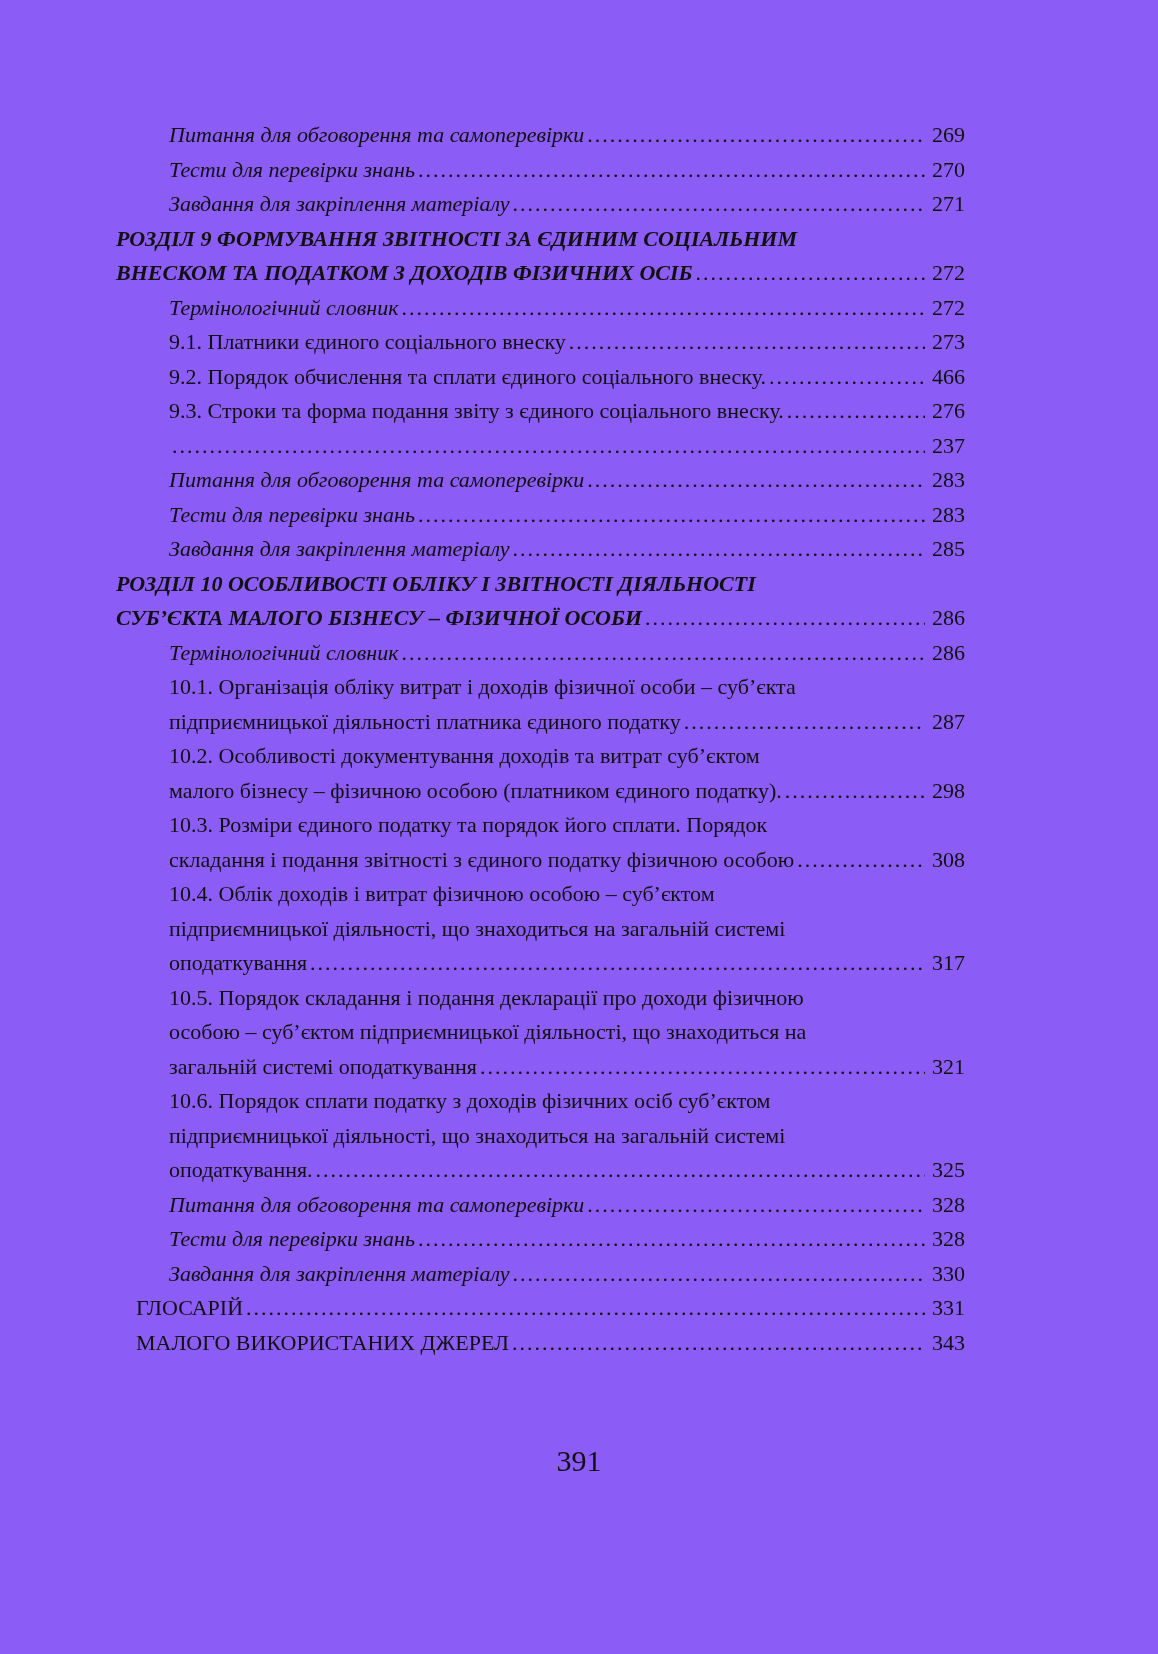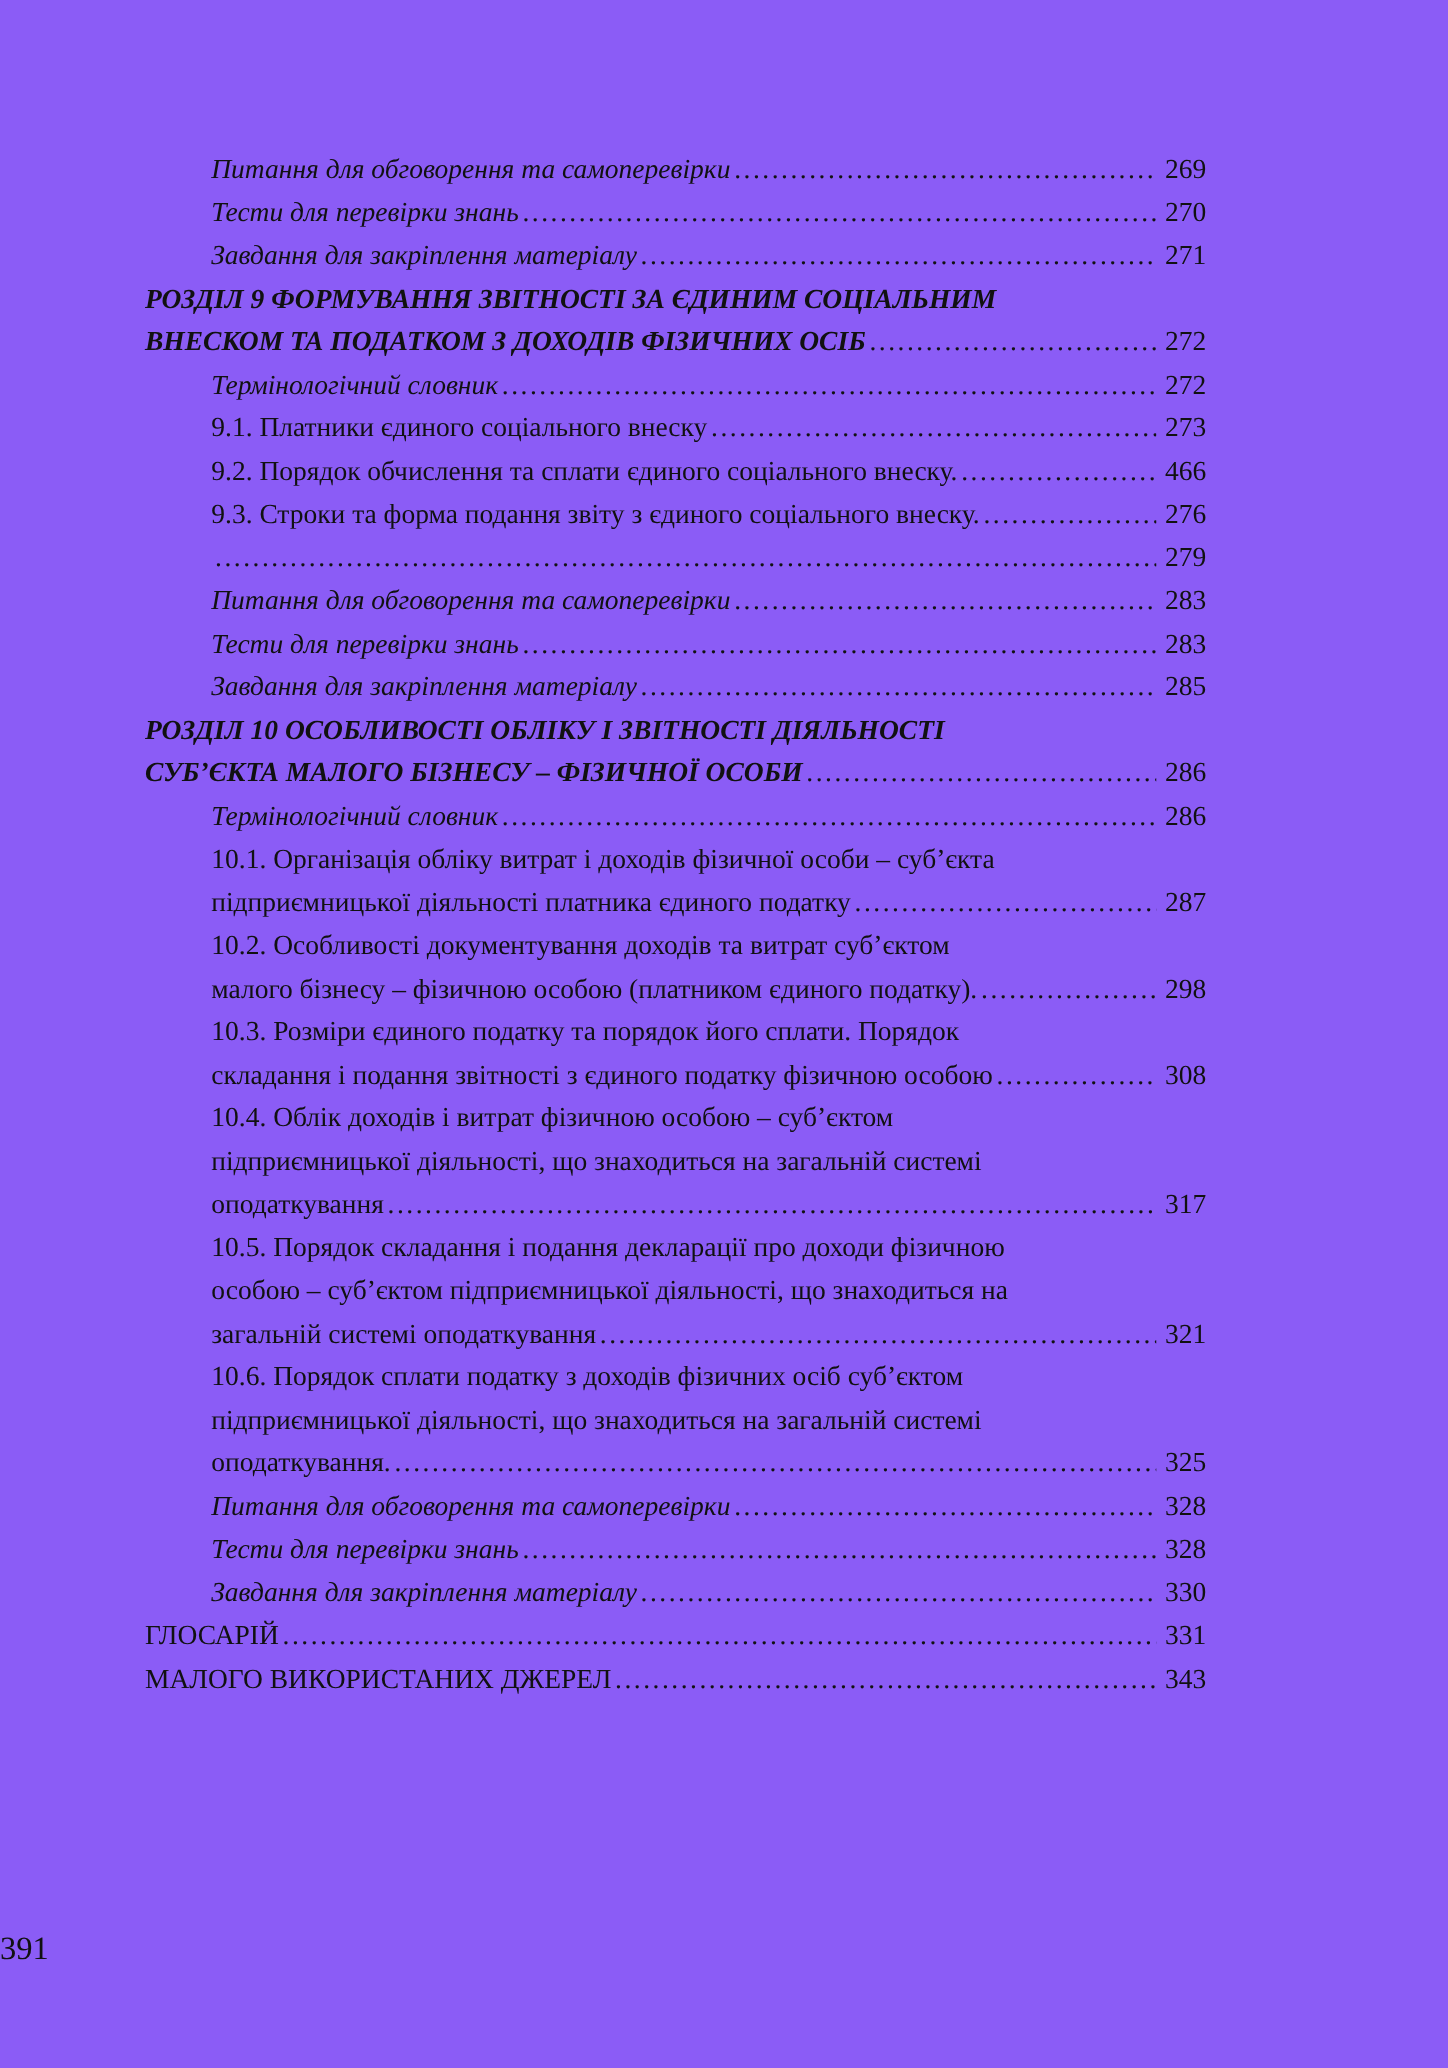--- a/index.html
+++ b/index.html
@@ -61,28 +61,29 @@
   .style-italic .entry-text,
   .style-italic .entry-line { font-style: italic; }
 
   .style-chapter .entry-text,
   .style-chapter .entry-line {
     font-weight: bold;
     font-style: italic;
   }
 
   .style-caps .entry-text,
-  .style-caps .entry-line { font-style: normal; font-weight: normal; }
+  .style-caps .entry-line { font-style: normal; font-weight: normal; margin-left: 20px; }
 
   .page-footer {
     position: absolute;
     left: 0;
     right: 0;
-    top: 1544px;
-    font-size: 26px;
+    top: 1446px;
+    text-align: center;
+    font-size: 30px;
     line-height: 30px;
   }
 </style>
 </head>
 <body>
 
 <div class="sheet">
   <div class="toc-content" id="toc">
   <div class="entry style-italic indent">
     <div class="entry-row">
@@ -145,21 +146,21 @@
     <div class="entry-row">
       <span class="entry-text">9.3. Строки та форма подання звіту з єдиного соціального внеску.</span>
           <span class="dots"></span>
           <span class="entry-page">276</span>
     </div>
   </div>
 
   <div class="entry style-normal indent">
     <div class="entry-row">
           <span class="dots"></span>
-          <span class="entry-page">279</span>
+          <span class="entry-page">237</span>
     </div>
   </div>
 
   <div class="entry style-italic indent">
     <div class="entry-row">
       <span class="entry-text">Питання для обговорення та самоперевірки</span>
           <span class="dots"></span>
           <span class="entry-page">283</span>
     </div>
   </div>

